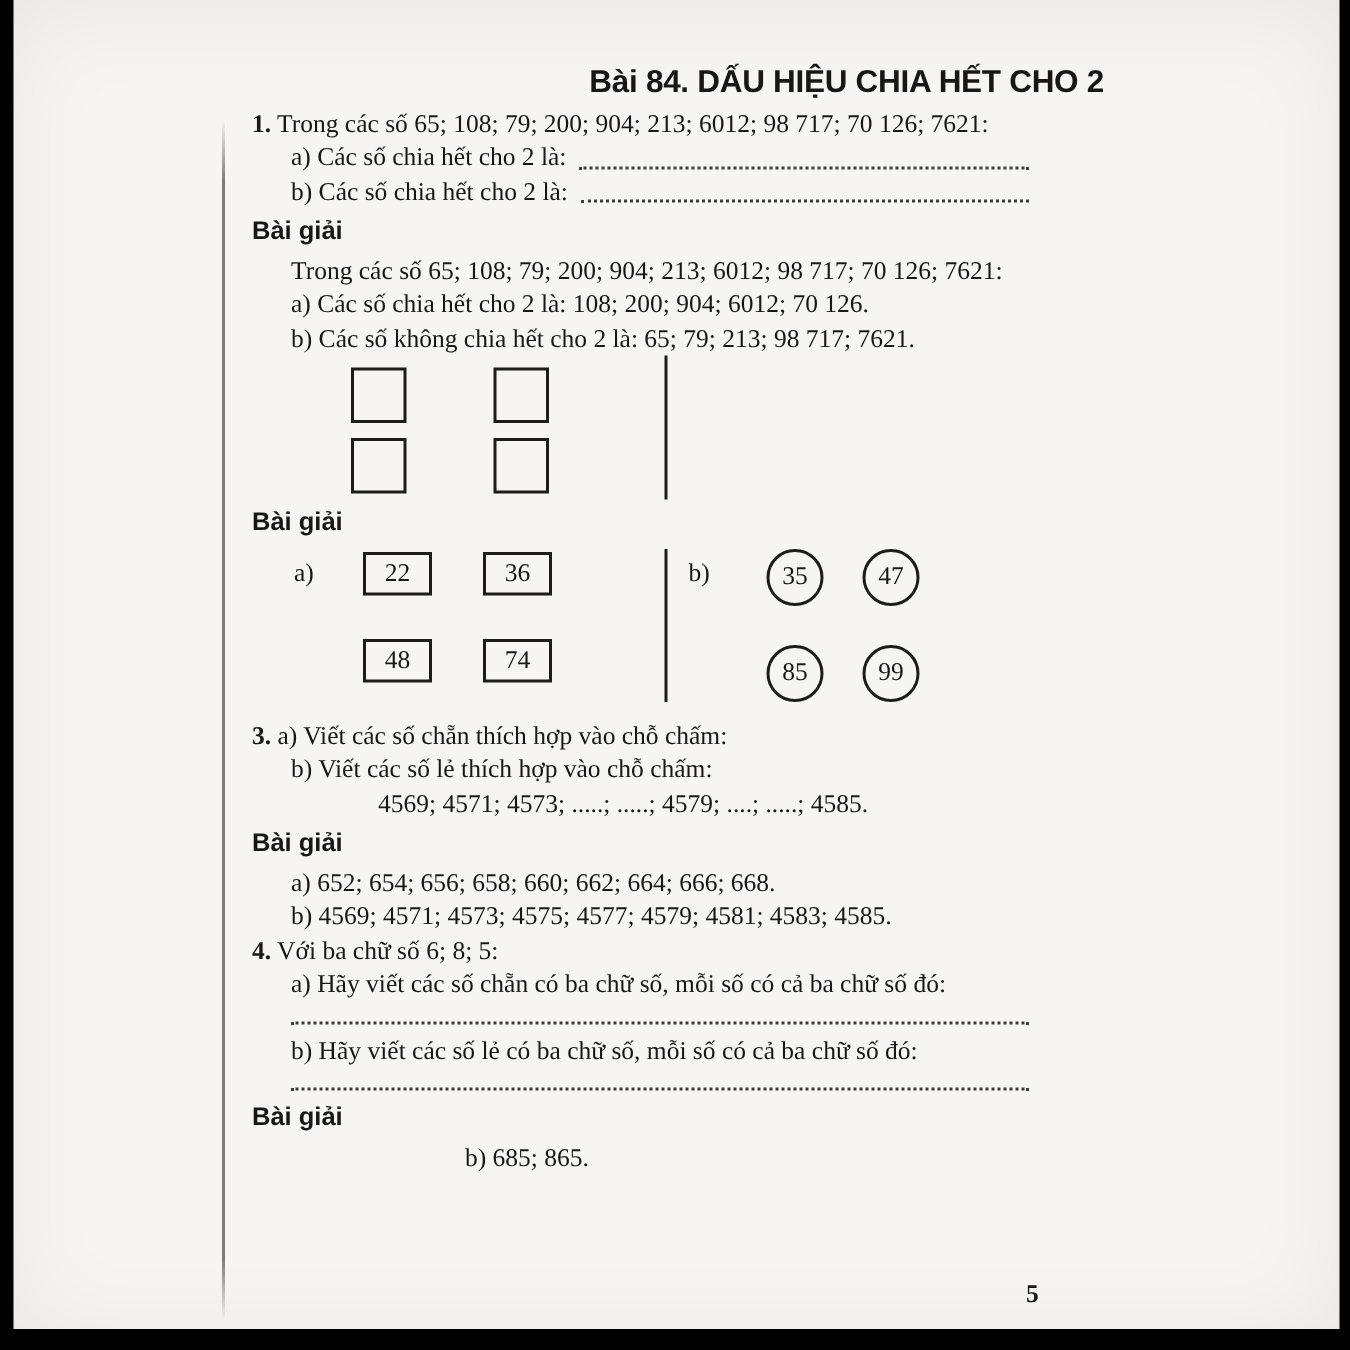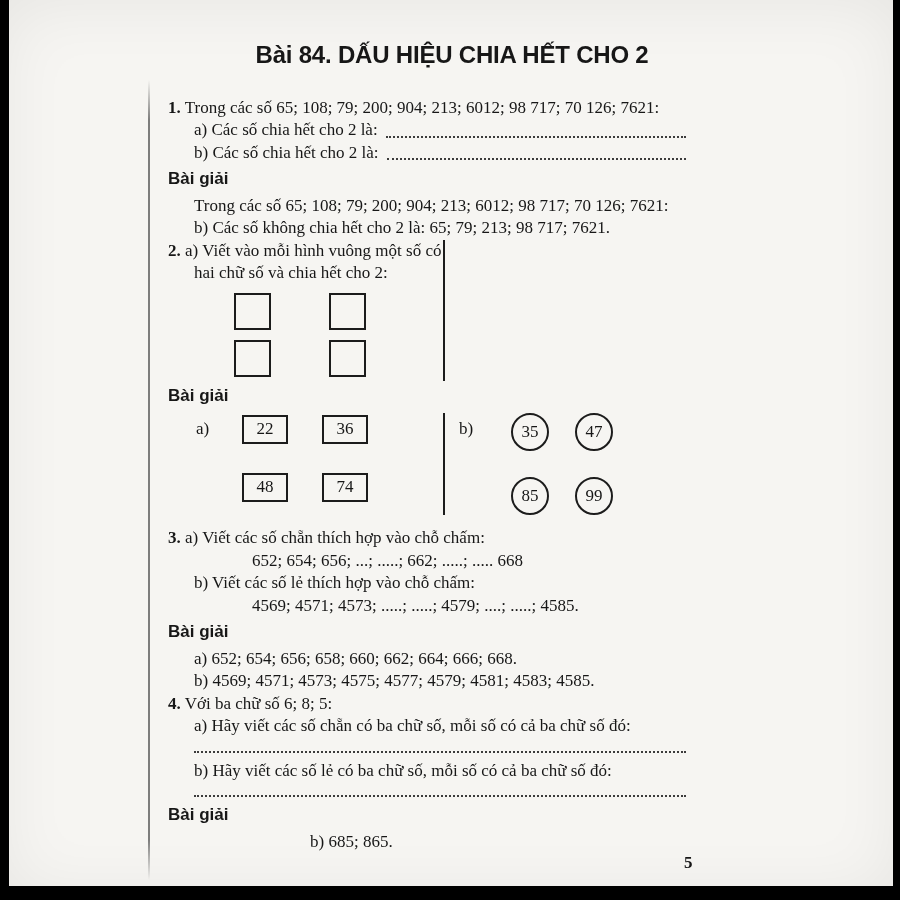--- a/index.html
+++ b/index.html
@@ -25,22 +25,22 @@
     background: linear-gradient(to bottom,
       rgba(110,110,110,0), rgba(95,95,95,.8) 5%,
       rgba(95,95,95,.8) 95%, rgba(110,110,110,0));
   }
   .content {
     position: absolute; left: 168px; top: 38px; width: 568px;
     font-size: 17px; line-height: 22.5px;
   }
   .title {
     font-family: "Liberation Sans", sans-serif;
-    font-weight: bold; font-size: 24px; letter-spacing: -0.2px;
-    text-align: center; margin: 6px 0 30px 0;
+    font-weight: bold; font-size: 21px; letter-spacing: -0.2px;
+    text-align: right; margin: 6px 0 5px 0;
   }
   p { margin: 0; }
   .hang { text-indent: -26px; padding-left: 26px; }
   .num { font-weight: bold; }
   .ind  { padding-left: 26px; }
   .ind2 { padding-left: 84px; }
   .qline { display: flex; padding-left: 26px; }
   .qline > span:first-child { white-space: nowrap; }
   .leader { flex: 1; border-bottom: 2px dotted #3c3c3c; margin: 0 50px 4px 8px; }
   .solhead {
@@ -110,27 +110,27 @@
       <div class="qline">
         <span>a) Các số chia hết cho 2 là:</span>
         <span class="leader"></span>
       </div>
       <div class="qline">
         <span>b) Các số chia hết cho 2 là:</span>
         <span class="leader"></span>
       </div>
       <h2 class="solhead">Bài giải</h2>
       <p class="ind">Trong các số 65; 108; 79; 200; 904; 213; 6012; 98 717; 70 126; 7621:</p>
+      <p class="ind">a) Các số chia hết cho 2 là: 108; 200; 904; 6012; 70 126.</p>
       <p class="ind">b) Các số không chia hết cho 2 là: 65; 79; 213; 98 717; 7621.</p>
     </section>
 
     <section>
       <div class="twocol">
         <div class="colL">
-          <p class="hang"><b class="num">2.</b> <span>a) Viết vào mỗi hình vuông một số có hai chữ số và chia hết cho 2:</span></p>
           <div class="sqgrid">
             <div class="sq"></div>
             <div class="sq"></div>
             <div class="sq"></div>
             <div class="sq"></div>
           </div>
         </div>
         <div class="vdiv"></div>
       </div>
 
@@ -154,21 +154,20 @@
             <div class="valcirc">47</div>
             <div class="valcirc">85</div>
             <div class="valcirc">99</div>
           </div>
         </div>
       </div>
     </section>
 
     <section>
       <p class="hang"><b class="num">3.</b> <span>a) Viết các số chẵn thích hợp vào chỗ chấm:</span></p>
-      <p class="ind2">652; 654; 656; ...; .....; 662; .....; ..... 668</p>
       <p class="ind">b) Viết các số lẻ thích hợp vào chỗ chấm:</p>
       <p class="ind2">4569; 4571; 4573; .....; .....; 4579; ....; .....; 4585.</p>
       <h2 class="solhead">Bài giải</h2>
       <p class="ind">a) 652; 654; 656; 658; 660; 662; 664; 666; 668.</p>
       <p class="ind">b) 4569; 4571; 4573; 4575; 4577; 4579; 4581; 4583; 4585.</p>
     </section>
 
     <section>
       <p class="hang"><b class="num">4.</b> <span>Với ba chữ số 6; 8; 5:</span></p>
       <p class="ind">a) Hãy viết các số chẵn có ba chữ số, mỗi số có cả ba chữ số đó:</p>

